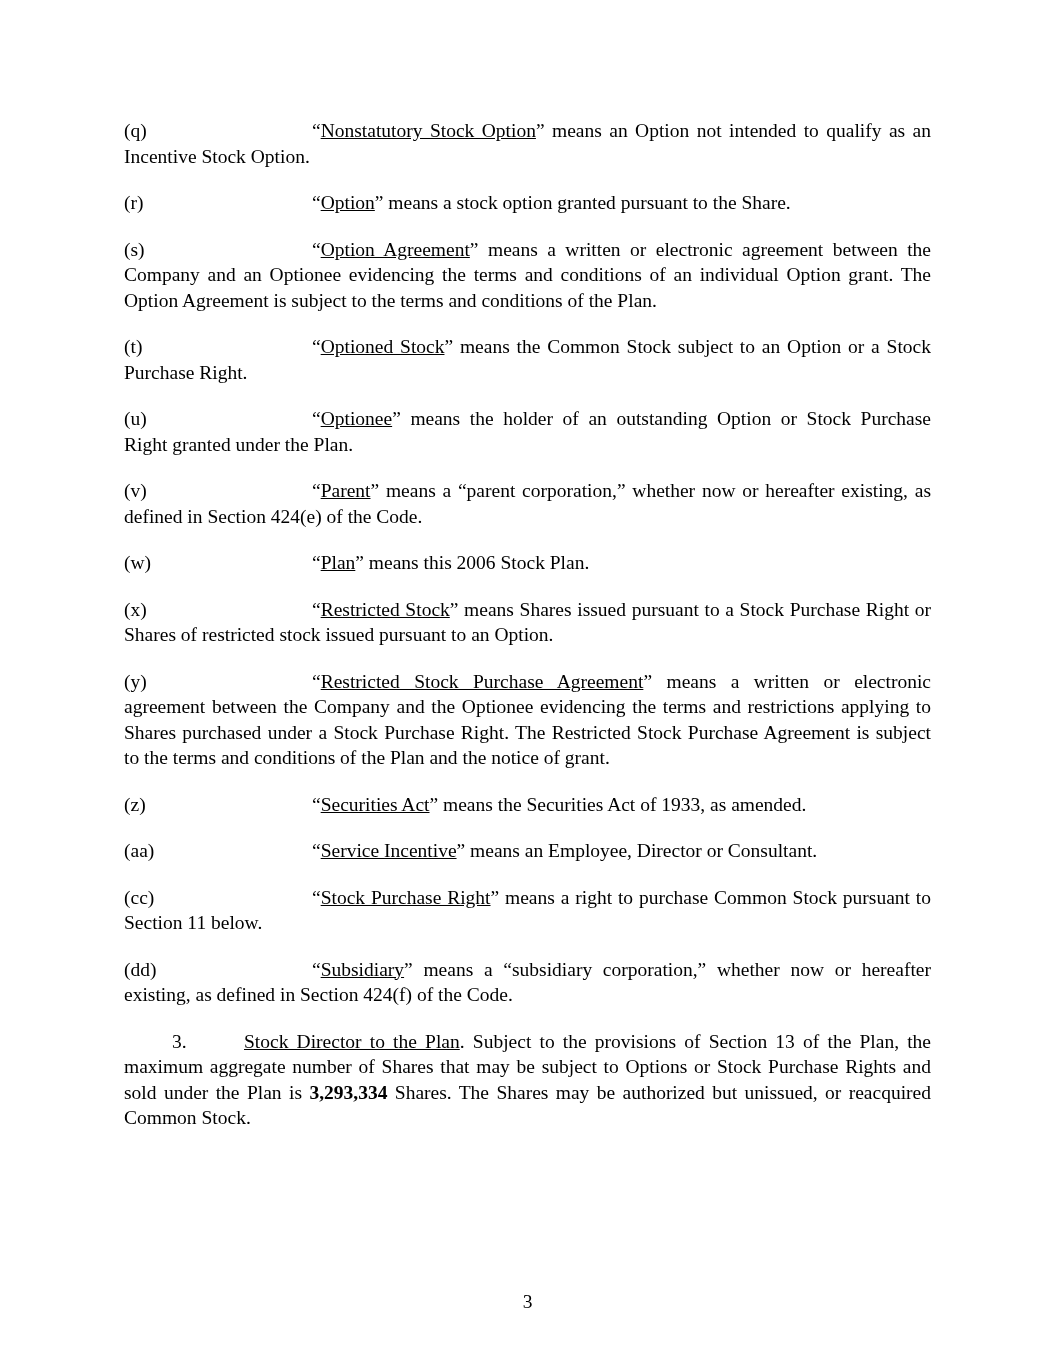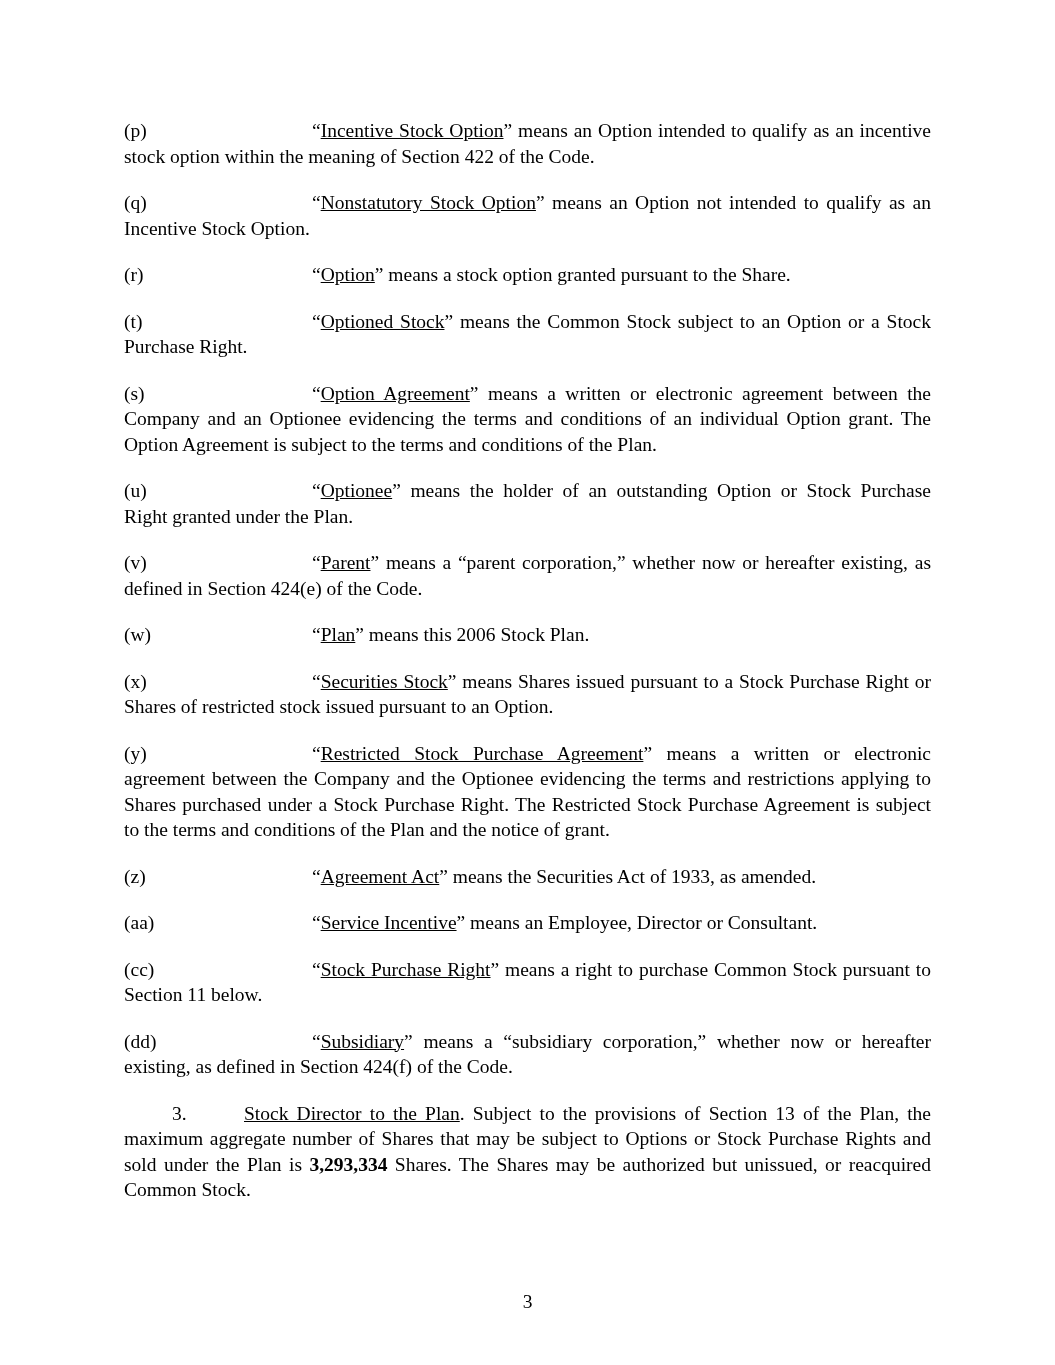--- a/index.html
+++ b/index.html
@@ -69,62 +69,59 @@
     font-size: 19.5px;
   }
 </style>
 </head>
 <body>
 
 <div class="page">
 
   <div>
 
-    <p class="para def">
-      <span class="marker-wrap"><span class="marker">(p)</span></span><span>“</span><span class="u">Incentive Stock Option</span><span>” means an Option intended to qualify as an incentive stock option within the meaning of Section 422 of the Code.</span>
-    </p>
 
     <p class="para def">
       <span class="marker-wrap"><span class="marker">(q)</span></span><span>“</span><span class="u">Nonstatutory Stock Option</span><span>” means an Option not intended to qualify as an Incentive Stock Option.</span>
     </p>
 
     <p class="para def">
       <span class="marker-wrap"><span class="marker">(r)</span></span><span>“</span><span class="u">Option</span><span>” means a stock option granted pursuant to the Share.</span>
     </p>
 
     <p class="para def">
-      <span class="marker-wrap"><span class="marker">(t)</span></span><span>“</span><span class="u">Optioned Stock</span><span>” means the Common Stock subject to an Option or a Stock Purchase Right.</span>
+      <span class="marker-wrap"><span class="marker">(s)</span></span><span>“</span><span class="u">Option Agreement</span><span>” means a written or electronic agreement between the Company and an Optionee evidencing the terms and conditions of an individual Option grant.  The Option Agreement is subject to the terms and conditions of the Plan.</span>
     </p>
 
     <p class="para def">
-      <span class="marker-wrap"><span class="marker">(s)</span></span><span>“</span><span class="u">Option Agreement</span><span>” means a written or electronic agreement between the Company and an Optionee evidencing the terms and conditions of an individual Option grant.  The Option Agreement is subject to the terms and conditions of the Plan.</span>
+      <span class="marker-wrap"><span class="marker">(t)</span></span><span>“</span><span class="u">Optioned Stock</span><span>” means the Common Stock subject to an Option or a Stock Purchase Right.</span>
     </p>
 
     <p class="para def">
       <span class="marker-wrap"><span class="marker">(u)</span></span><span>“</span><span class="u">Optionee</span><span>” means the holder of an outstanding Option or Stock Purchase Right granted under the Plan.</span>
     </p>
 
     <p class="para def">
       <span class="marker-wrap"><span class="marker">(v)</span></span><span>“</span><span class="u">Parent</span><span>” means a “parent corporation,” whether now or hereafter existing, as defined in Section 424(e) of the Code.</span>
     </p>
 
     <p class="para def">
       <span class="marker-wrap"><span class="marker">(w)</span></span><span>“</span><span class="u">Plan</span><span>” means this 2006 Stock Plan.</span>
     </p>
 
     <p class="para def">
-      <span class="marker-wrap"><span class="marker">(x)</span></span><span>“</span><span class="u">Securities Stock</span><span>” means Shares issued pursuant to a Stock Purchase Right or Shares of restricted stock issued pursuant to an Option.</span>
+      <span class="marker-wrap"><span class="marker">(x)</span></span><span>“</span><span class="u">Restricted Stock</span><span>” means Shares issued pursuant to a Stock Purchase Right or Shares of restricted stock issued pursuant to an Option.</span>
     </p>
 
     <p class="para def">
       <span class="marker-wrap"><span class="marker">(y)</span></span><span>“</span><span class="u">Restricted Stock Purchase Agreement</span><span>” means a written or electronic agreement between the Company and the Optionee evidencing the terms and restrictions applying to Shares purchased under a Stock Purchase Right.  The Restricted Stock Purchase Agreement is subject to the terms and conditions of the Plan and the notice of grant.</span>
     </p>
 
     <p class="para def">
-      <span class="marker-wrap"><span class="marker">(z)</span></span><span>“</span><span class="u">Agreement Act</span><span>” means the Securities Act of 1933, as amended.</span>
+      <span class="marker-wrap"><span class="marker">(z)</span></span><span>“</span><span class="u">Securities Act</span><span>” means the Securities Act of 1933, as amended.</span>
     </p>
 
     <p class="para def">
       <span class="marker-wrap"><span class="marker">(aa)</span></span><span>“</span><span class="u">Service Incentive</span><span>” means an Employee, Director or Consultant.</span>
     </p>
 
 
     <p class="para def">
       <span class="marker-wrap"><span class="marker">(cc)</span></span><span>“</span><span class="u">Stock Purchase Right</span><span>” means a right to purchase Common Stock pursuant to Section 11 below.</span>
     </p>

